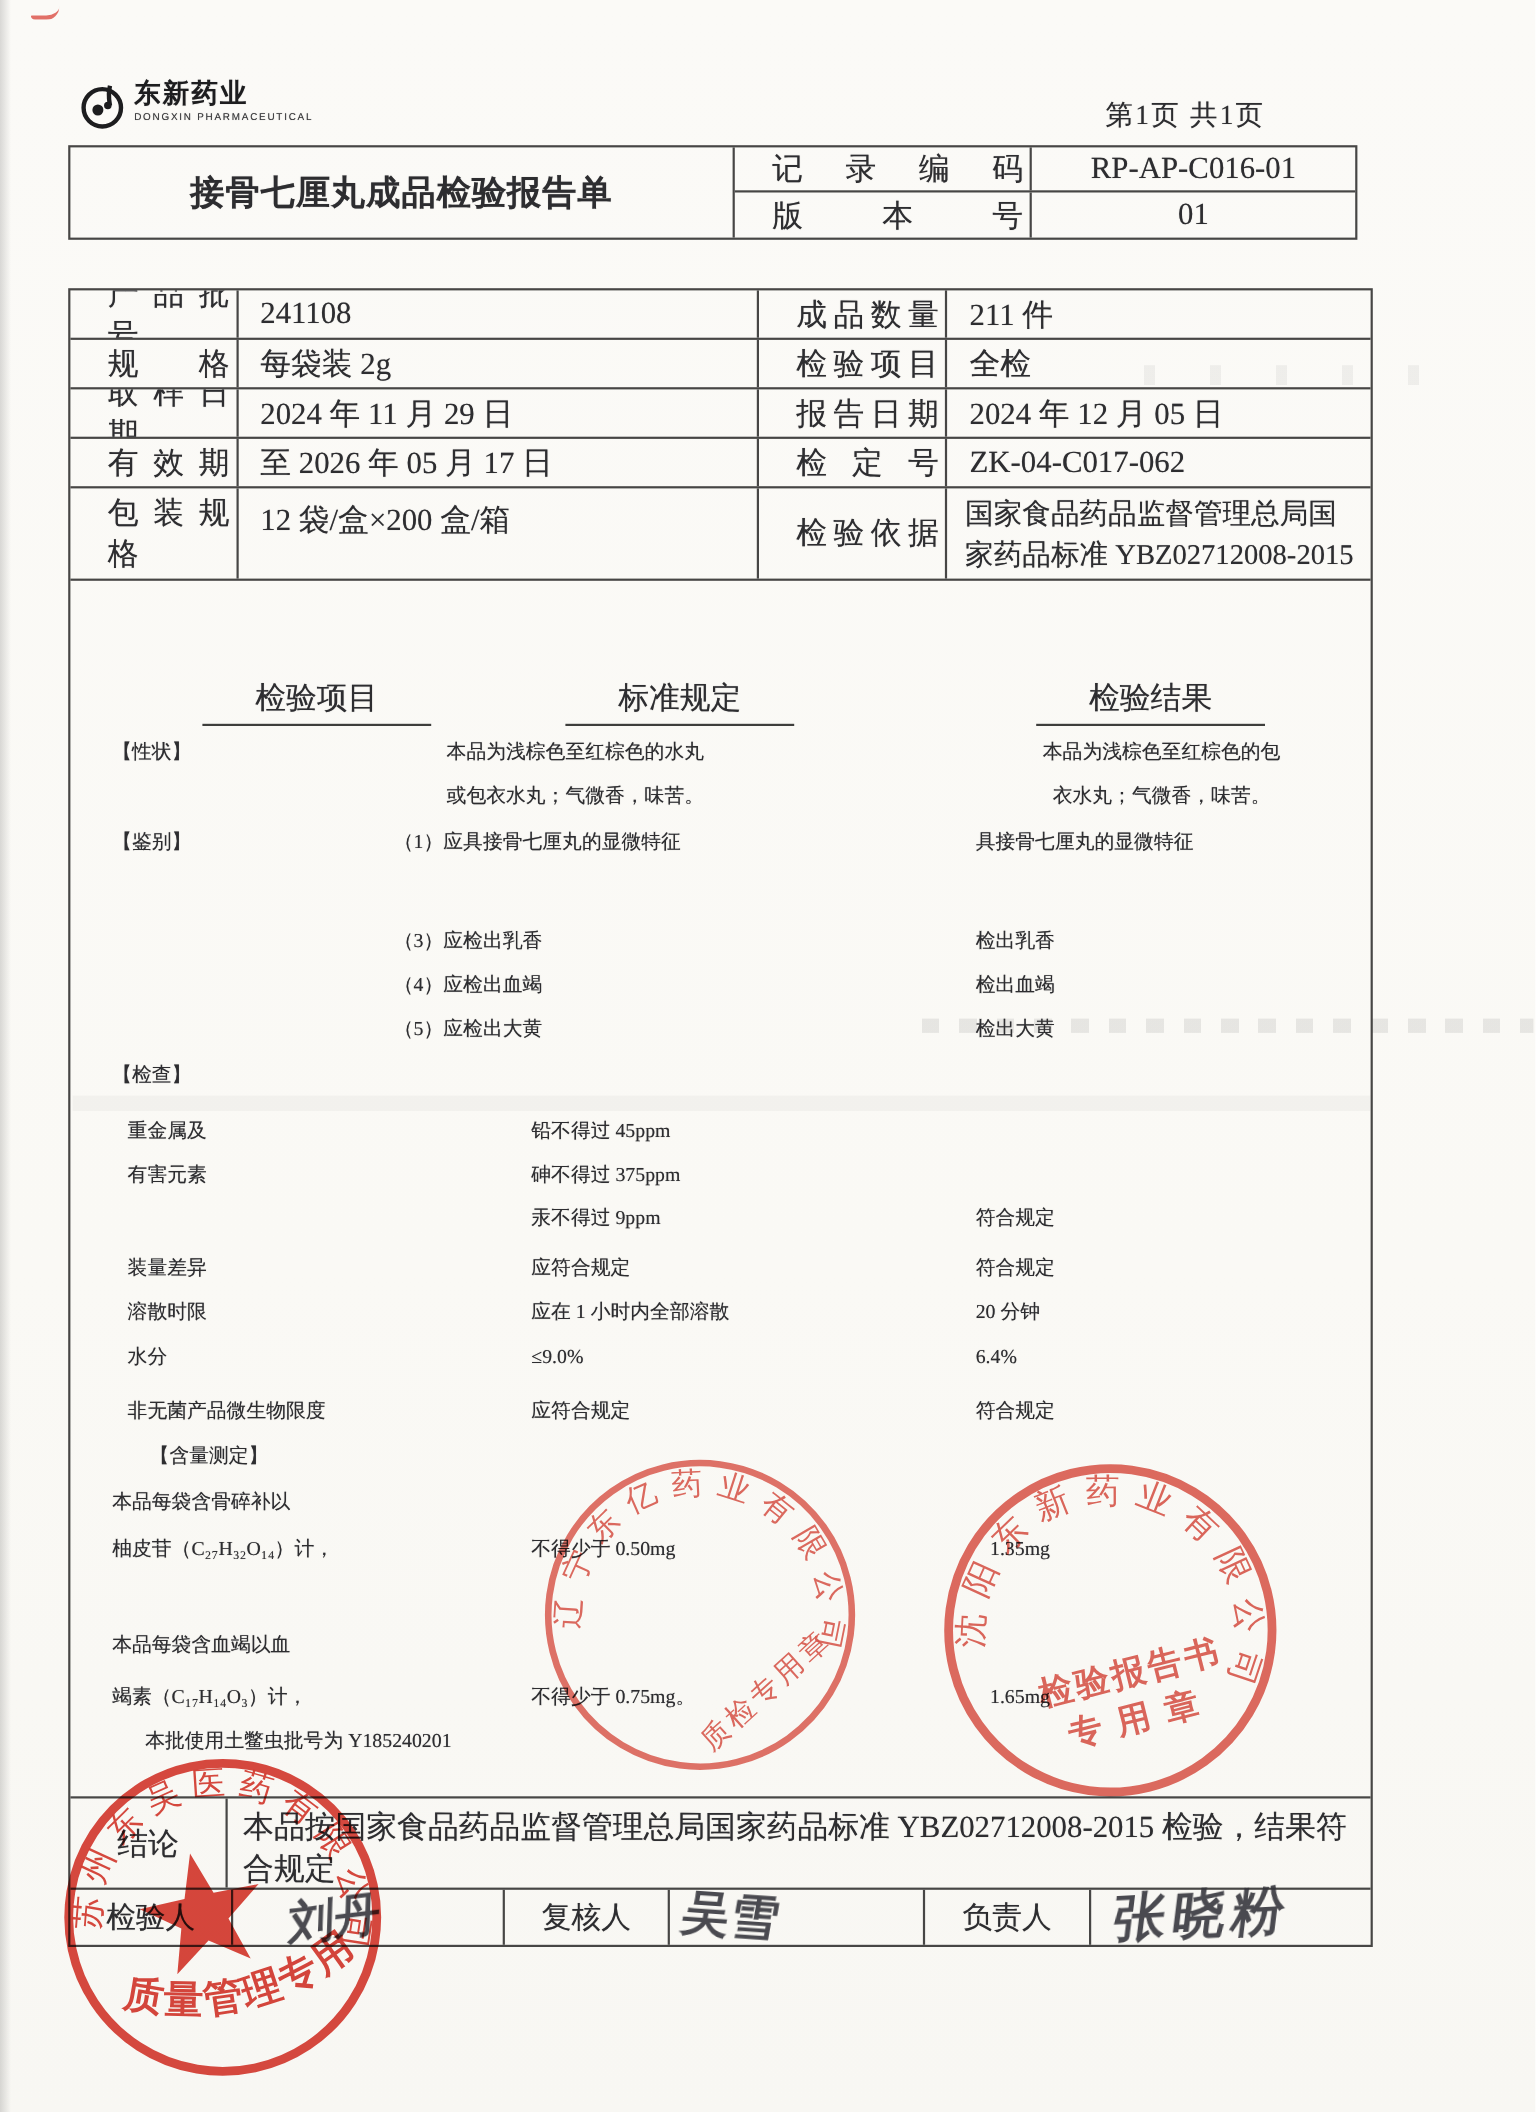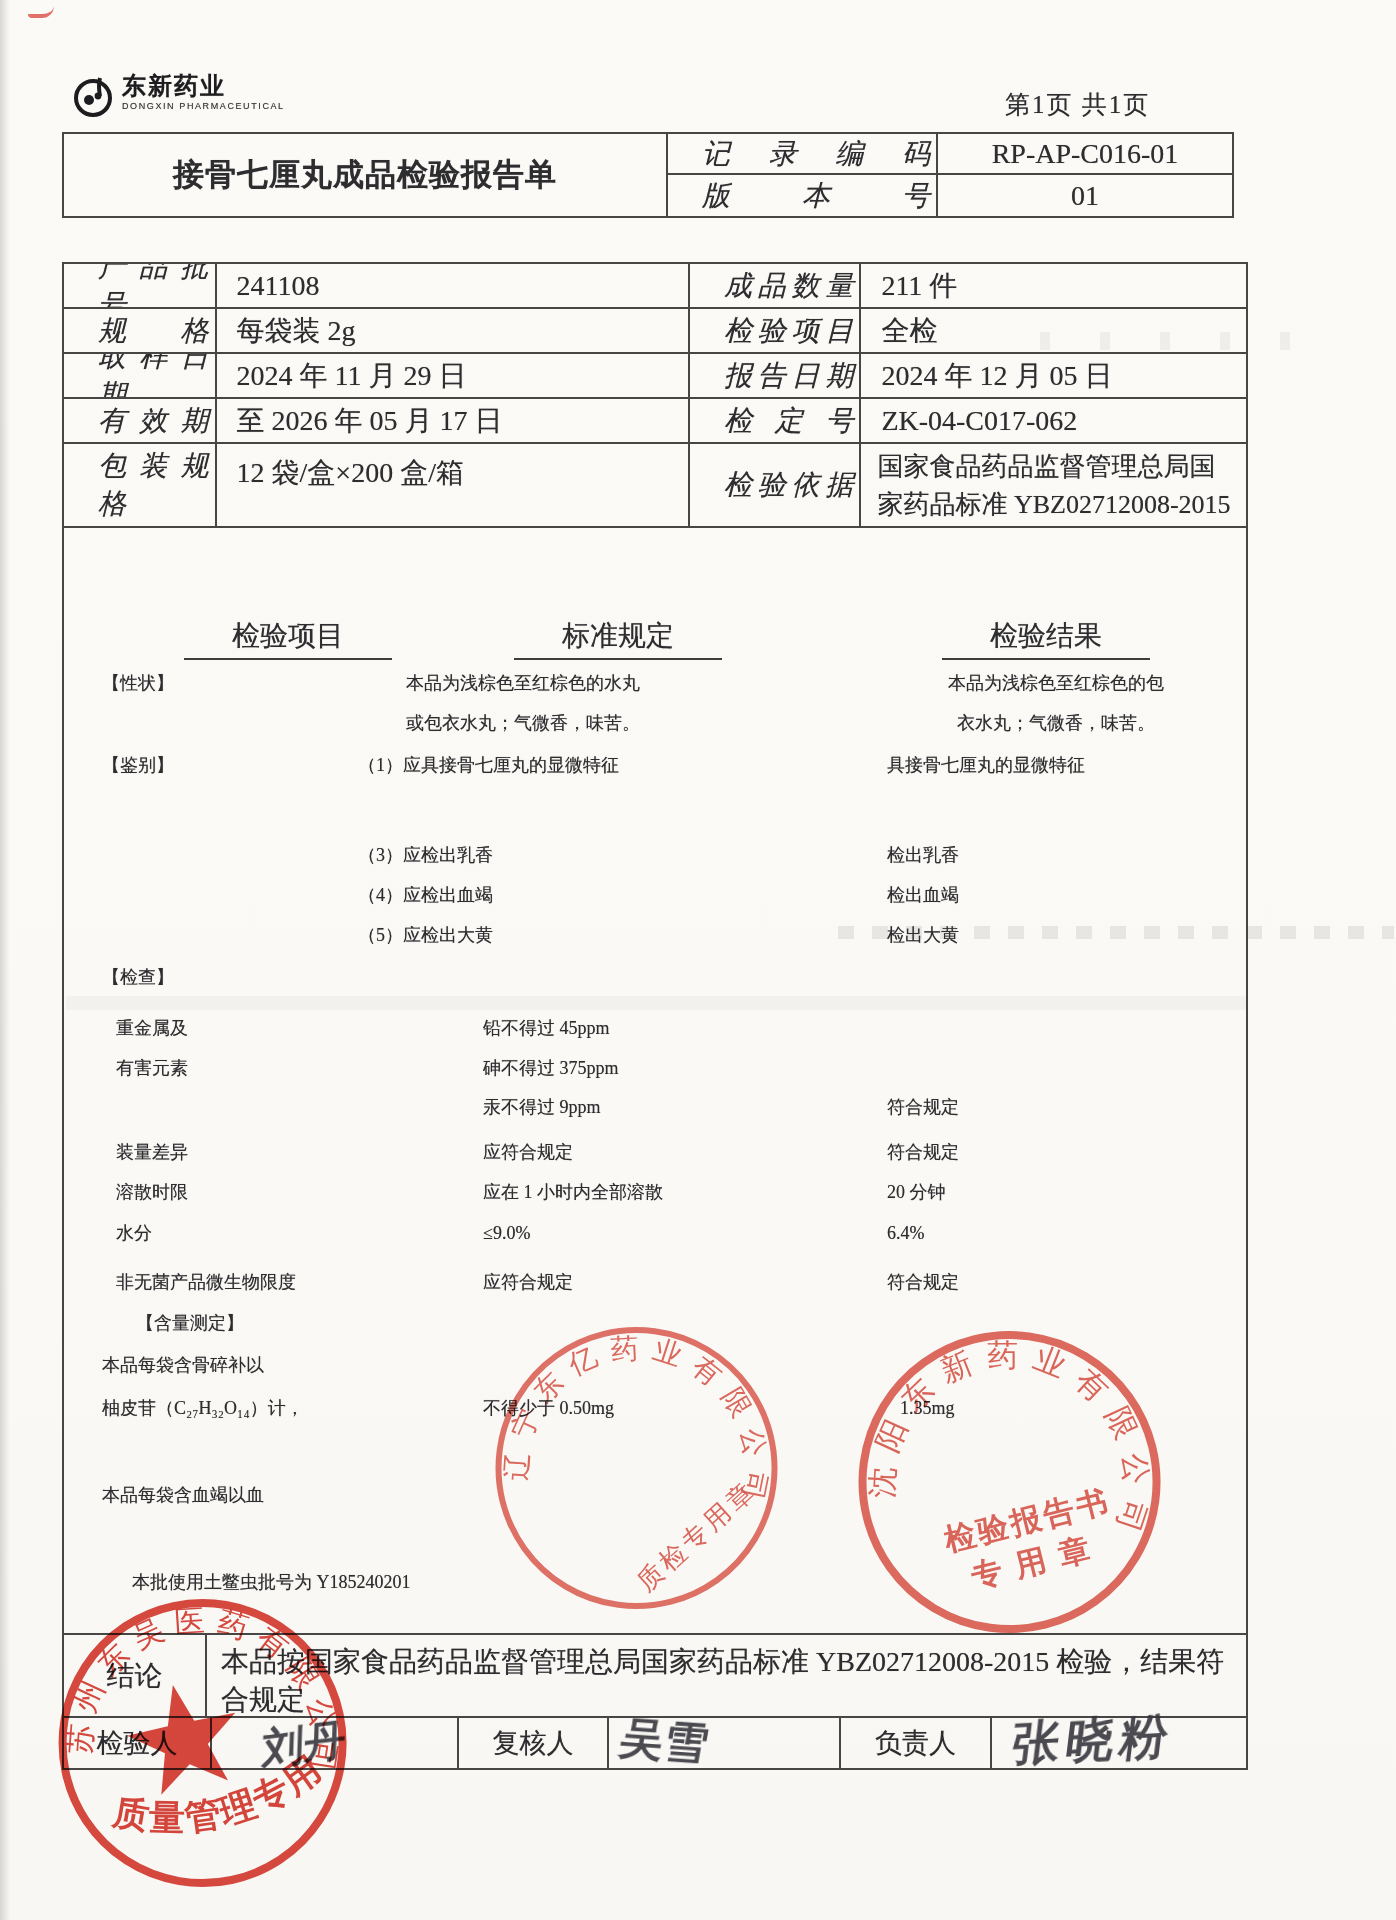--- a/index.html
+++ b/index.html
@@ -18,21 +18,21 @@
   .logo-en{font-family:"Liberation Sans","DejaVu Sans",sans-serif;font-size:9px;
            letter-spacing:1.6px;color:#3a3a3c;margin-top:4px;}
   .page-info{position:absolute;left:1005px;top:88px;font-size:25px;letter-spacing:2px;}
   
   .tbl{position:absolute;border:2px solid #474645;box-sizing:border-box;background:transparent;}
   .row{display:flex;box-sizing:border-box;border-bottom:2px solid #474645;}
   .row:last-child{border-bottom:none;}
   .cell{box-sizing:border-box;border-right:2px solid #474645;display:flex;align-items:center;
         font-size:28px;overflow:hidden;}
   .cell:last-child{border-right:none;}
-  .lbl{padding:0 6px 0 34px;font-style:italic;}
+  .lbl{padding:0 6px 0 34px;}
   .lbl .j{display:block;width:100%;text-align:justify;text-align-last:justify;}
   .val{padding-left:20px;}
   
   .title-cell{justify-content:center;font-size:31px;font-weight:600;letter-spacing:1px;}
   .tt-val{justify-content:center;}
   
   .section{position:relative;box-sizing:border-box;border-bottom:2px solid #474645;}
   .ln{position:absolute;left:0;width:1182px;height:40px;font-size:18px;line-height:40px;}
   .ln span{position:absolute;top:0;white-space:nowrap;}
   .hd{font-size:28px;}
@@ -221,20 +221,25 @@
       <div class="ln" style="top:817px;">
         <span class="c1 txt">本品每袋含骨碎补以</span>
       </div>
       <div class="ln" style="top:860px;">
         <span class="c1 txt">柚皮苷（C₂₇H₃₂O₁₄）计，</span>
         <span class="c2c txt">不得少于 0.50mg</span>
         <span class="c3c txt">1.35mg</span>
       </div>
       <div class="ln" style="top:947px;">
         <span class="c1 txt">本品每袋含血竭以血</span>
+      </div>
+      <div class="ln" style="top:994px;">
+        <span class="c1 txt">竭素（C₁₇H₁₄O₃）计，</span>
+        <span class="c2c txt">不得少于 0.75mg。</span>
+        <span class="c3c txt">1.65mg</span>
       </div>
       <div class="ln" style="top:1034px;">
         <span class="c1b txt">本批使用土鳖虫批号为 Y185240201</span>
       </div>
     </div>
 
     <div class="row" style="height:83px;">
       <div class="cell" style="width:143px;justify-content:center;">
           <span class="txt">结论</span>
         </div>

